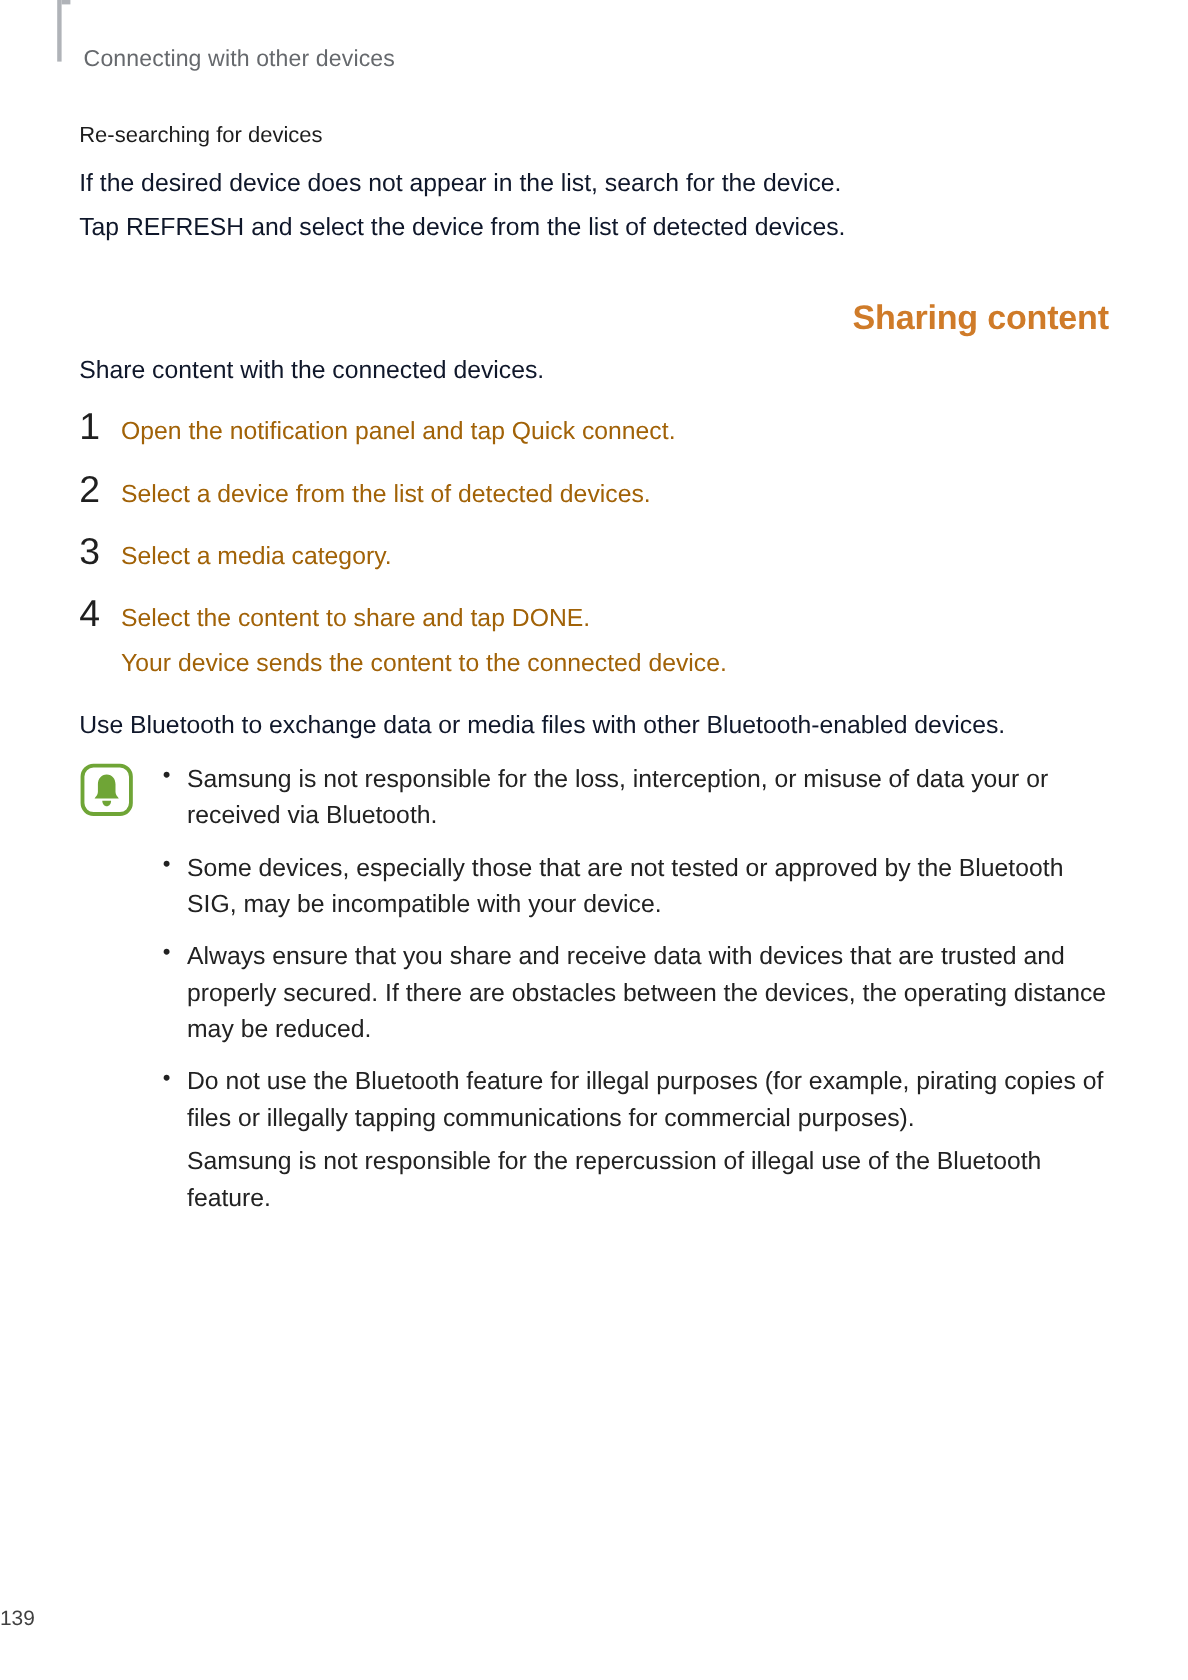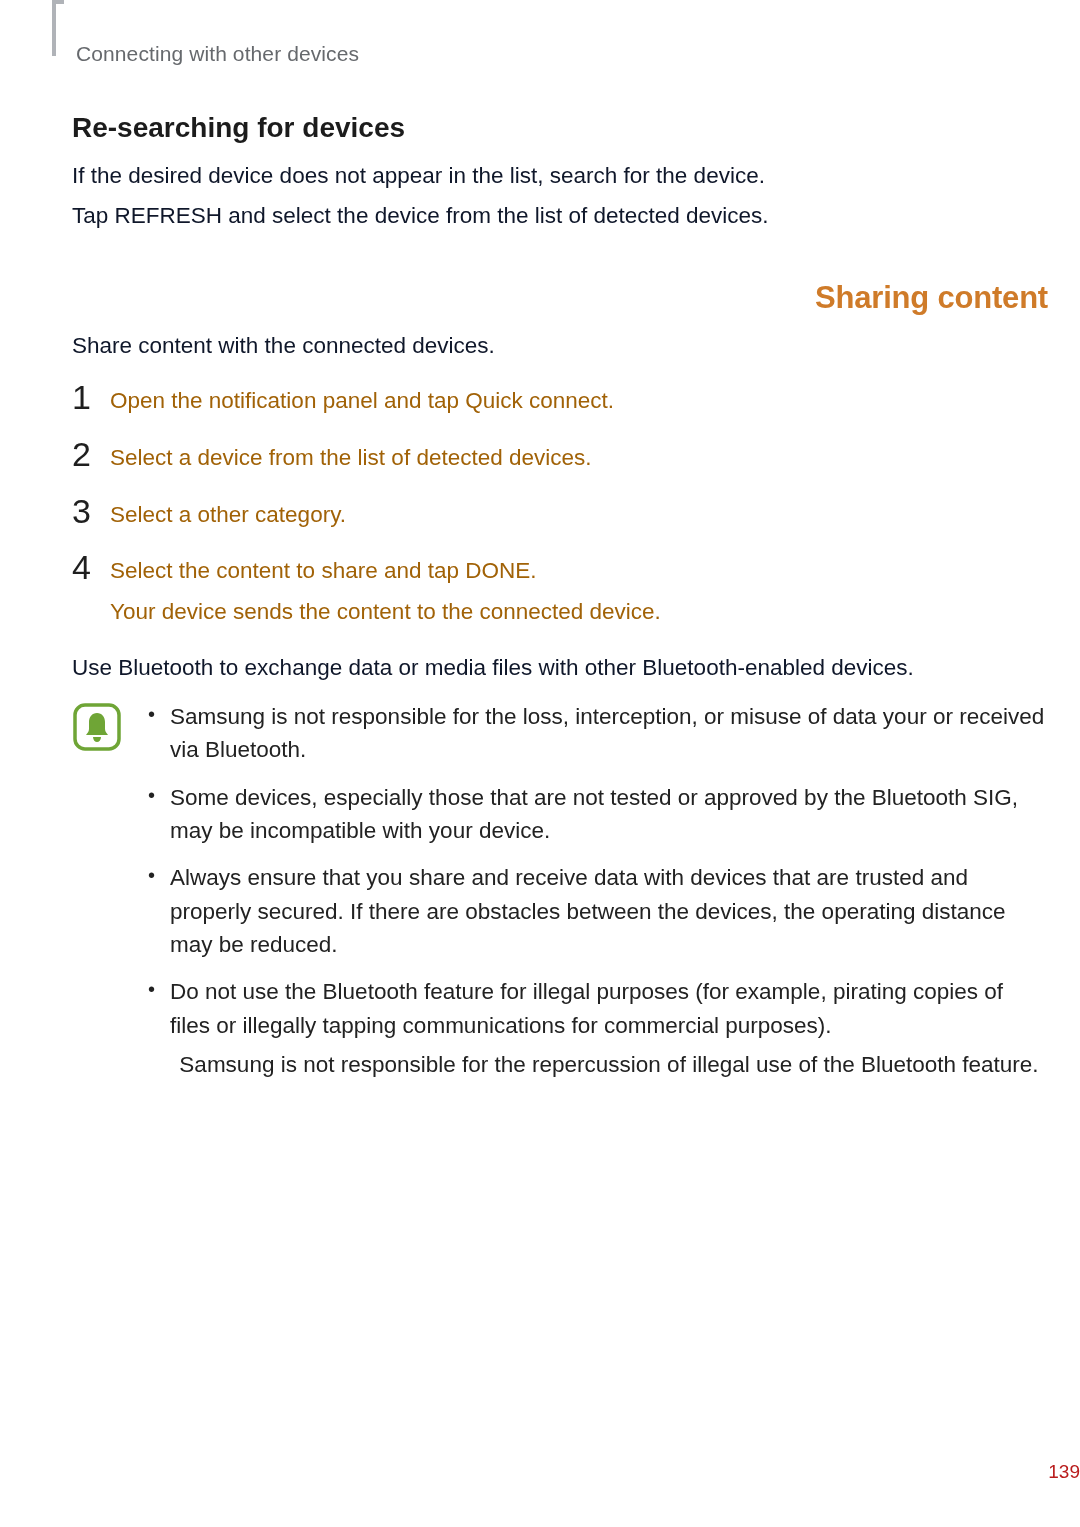--- a/index.html
+++ b/index.html
@@ -11,21 +11,21 @@
     font-family: "Segoe UI", "Myriad Pro", "Helvetica Neue", Arial, sans-serif;
     color: #2c2c2c;
     -webkit-font-smoothing: antialiased;
   }
 
   .page {
     position: relative;
     width: 1080px;
     height: 1527px;
     box-sizing: border-box;
-    padding: 32px 32px 0 72px;
+    padding: 32px 72px 0 72px;
   }
 
   
   .margin-mark {
     position: absolute;
     top: 0;
     left: 48px;
     width: 12px;
     height: 58px;
     pointer-events: none;
@@ -48,22 +48,22 @@
   }
 
   .running-head {
     font-size: 21px;
     color: #66696d;
     letter-spacing: 0.1px;
     margin: 10px 0 46px 4px;
   }
 
   .h3 {
-    font-size: 28px;
-    font-weight: 700;
+    font-size: 20px;
+    font-weight: 400;
     color: #1c1c1c;
     margin: 0 0 16px 0;
   }
 
   .body {
     font-size: 22.5px;
     line-height: 1.42;
     color: #0f172a;
     margin: 0 0 8px 0;
   }
@@ -150,31 +150,30 @@
     content: "•";
     position: absolute;
     left: 2px;
     top: 0;
     color: #222;
     font-size: 20px;
   }
   .note-extra {
     display: block;
     margin-top: 6px;
-    text-align: center;
   }
 
   .page-num {
     position: absolute;
     bottom: 44px;
     left: 0;
     width: 100%;
-    text-align: right;
+    text-align: left;
     font-size: 19px;
-    color: #b91c1c;
+    color: #404040;
   }
 </style>
 </head>
 <body>
 
 <div class="page">
 
   <div class="margin-mark">
     <div class="vert"></div>
     <div class="hor"></div>
@@ -199,21 +198,21 @@
       </div>
     </div>
 
     <div class="step">
       <div class="step-num">2</div>
       <div class="step-body">Select a device from the list of detected devices.</div>
     </div>
 
     <div class="step">
       <div class="step-num">3</div>
-      <div class="step-body">Select a other category.</div>
+      <div class="step-body">Select a media category.</div>
     </div>
 
     <div class="step">
       <div class="step-num">4</div>
       <div class="step-body">
         <span>Select the content to share and tap </span><span class="bold">DONE</span><span>.</span>
         <span class="step-sub">Your device sends the content to the connected device.</span>
       </div>
     </div>
   </div>

